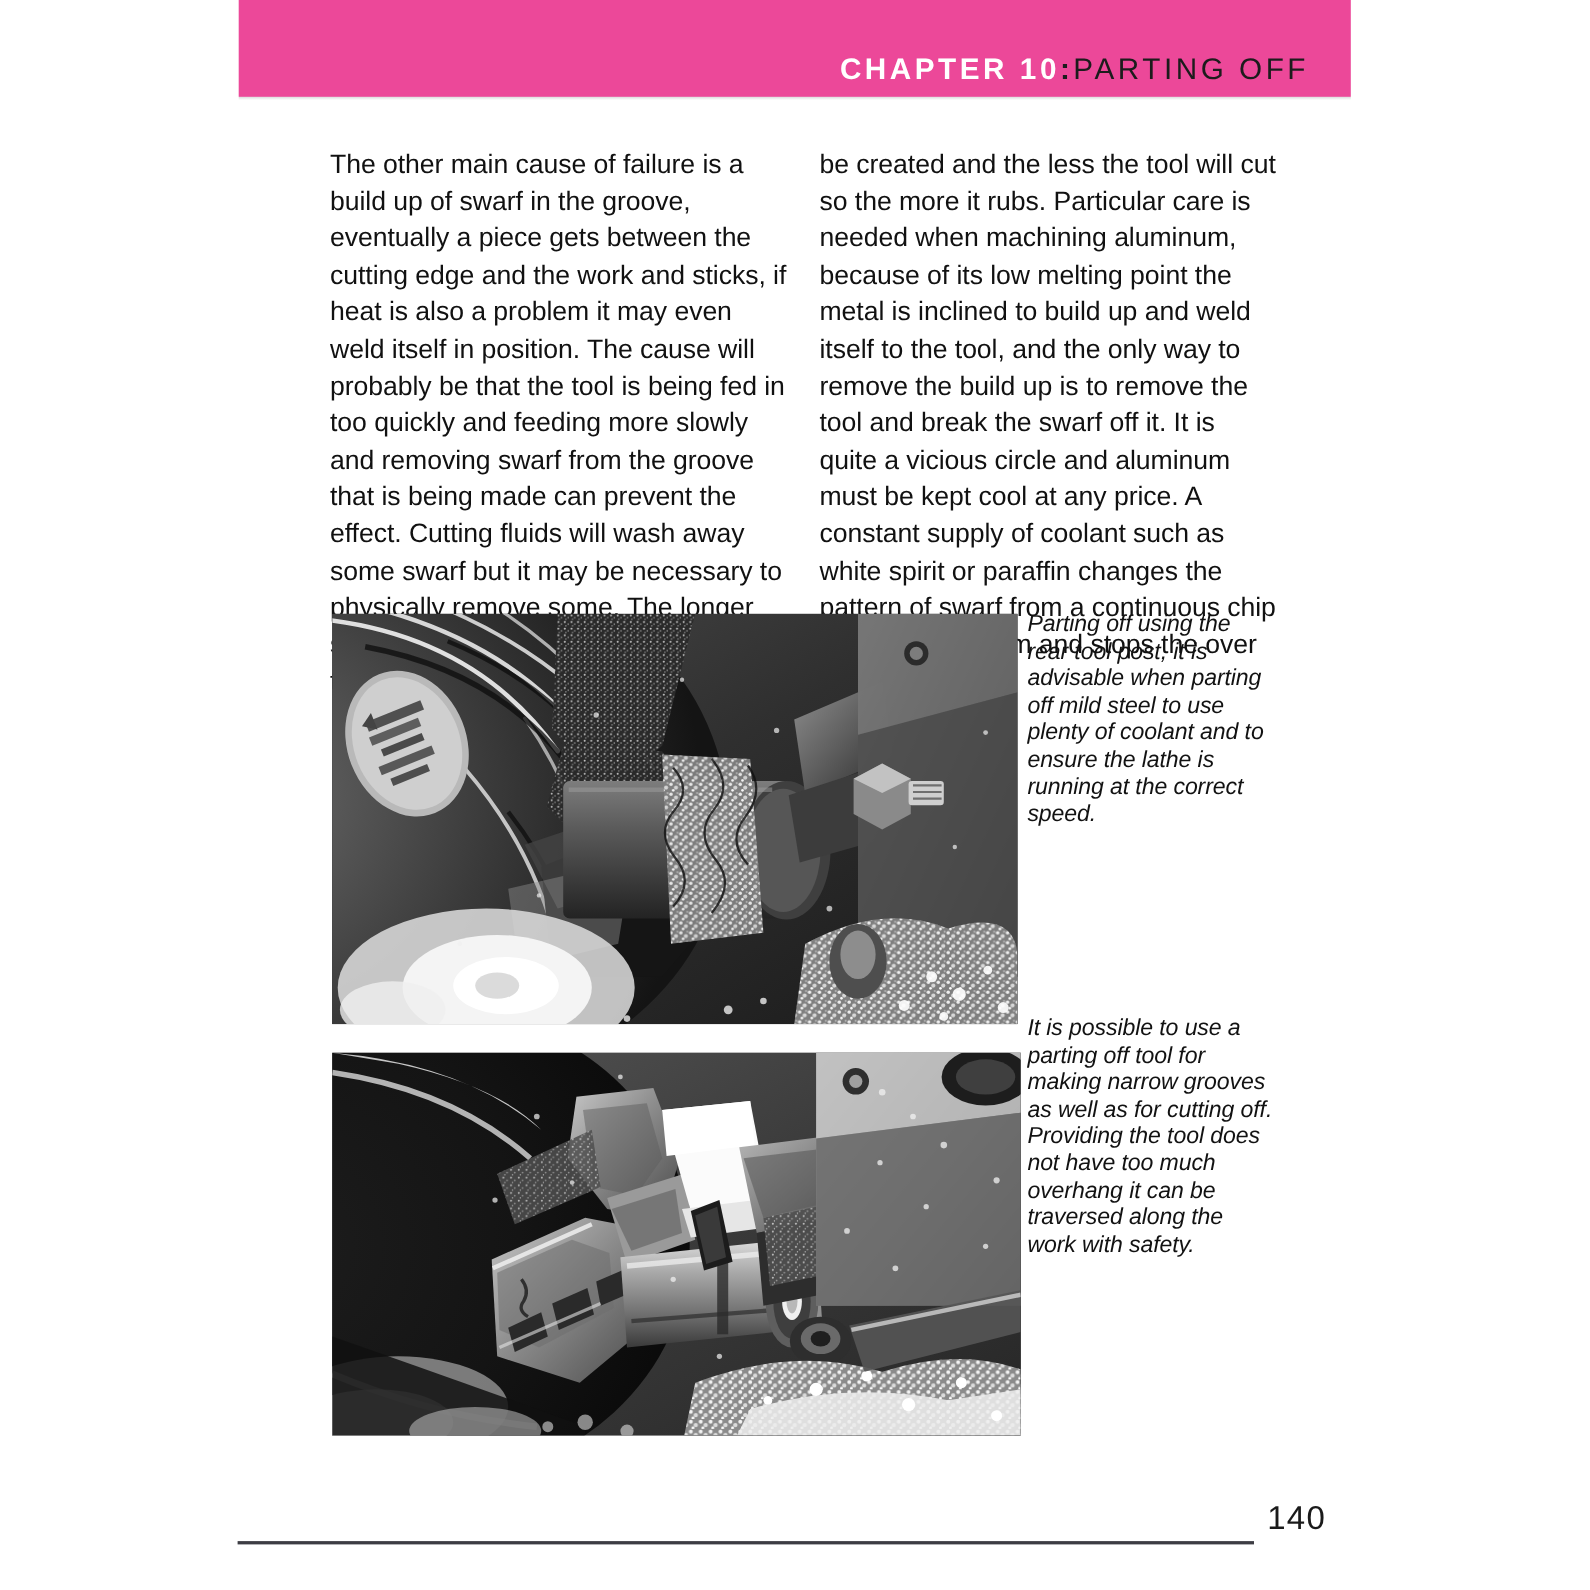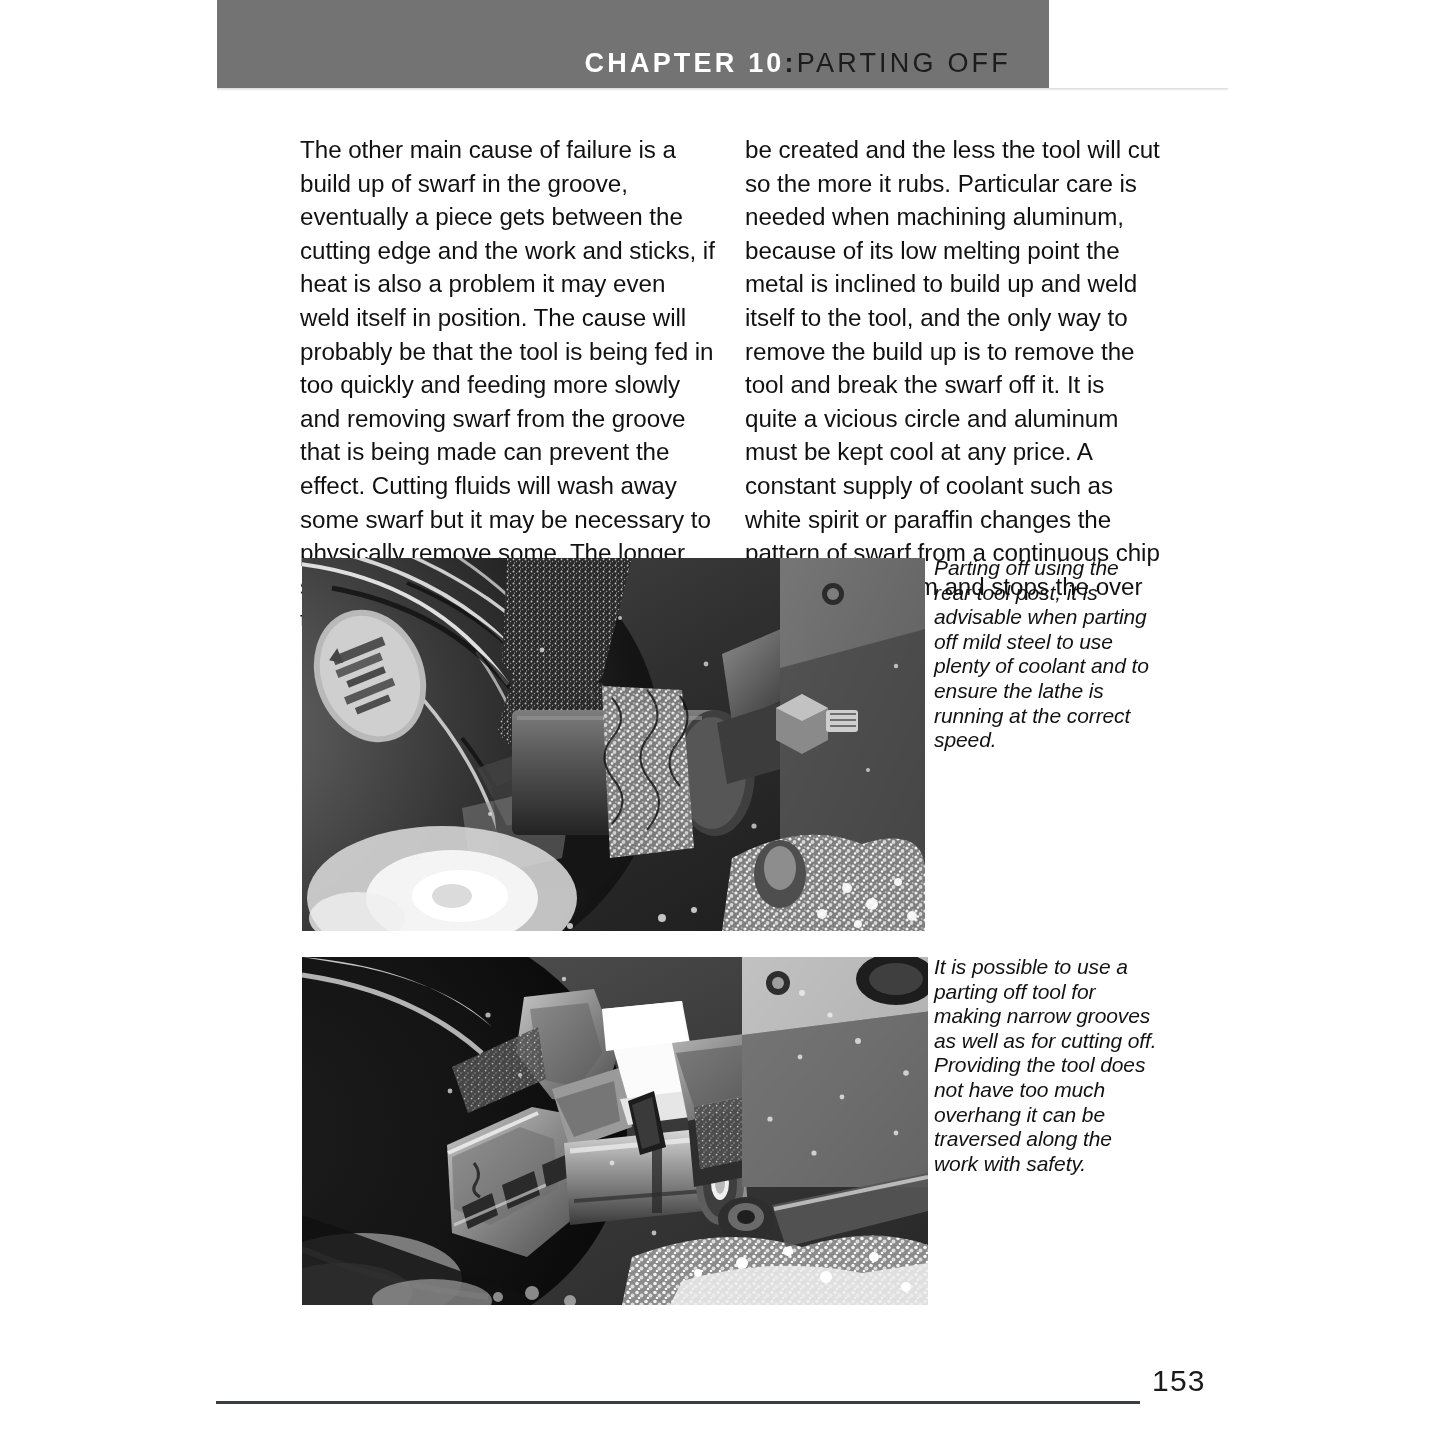--- a/index.html
+++ b/index.html
@@ -14,23 +14,23 @@
     overflow: hidden;
     font-family: "Liberation Sans", sans-serif;
     color: #111111;
   }
 
   
   #chapter-header {
     position: absolute;
     left: 217px;
     top: 0;
-    width: 832px;
+    width: 1011px;
     height: 88px;
-    background: #737373;
+    background: #ec4899;
     box-sizing: border-box;
   }
   #chapter-header .hdr-inner {
     position: absolute;
     right: 38px;
     bottom: 10px;
     white-space: nowrap;
     font-size: 27px;
     line-height: 30px;
   }
@@ -95,21 +95,21 @@
   
   .caption {
     position: absolute;
     font-style: italic;
     font-size: 21px;
     line-height: 24.6px;
     color: #121212;
     letter-spacing: -0.1px;
   }
   #caption-1 { left: 934px; top: 556px; width: 222px; }
-  #caption-2 { left: 934px; top: 955px; width: 226px; }
+  #caption-2 { left: 934px; top: 923px; width: 226px; }
   .caption p { margin: 0; }
 
   
   #footer-rule {
     position: absolute;
     left: 216px;
     top: 1401px;
     width: 924px;
     height: 3px;
     background: #3d3d44;
@@ -459,13 +459,13 @@
           <circle cx="352" cy="276" r="2.4"></circle>
       </g>
     </svg>
   </div>
 </div>
 <div class="caption" id="caption-2">
   <p>It is possible to use a parting off tool for making narrow grooves as well as for cutting off. Providing the tool does not have too much overhang it can be traversed along the work with safety.</p>
 </div>
 
 <div id="footer-rule"></div>
-<div id="page-number">153</div>
+<div id="page-number">140</div>
 
 </body></html>

